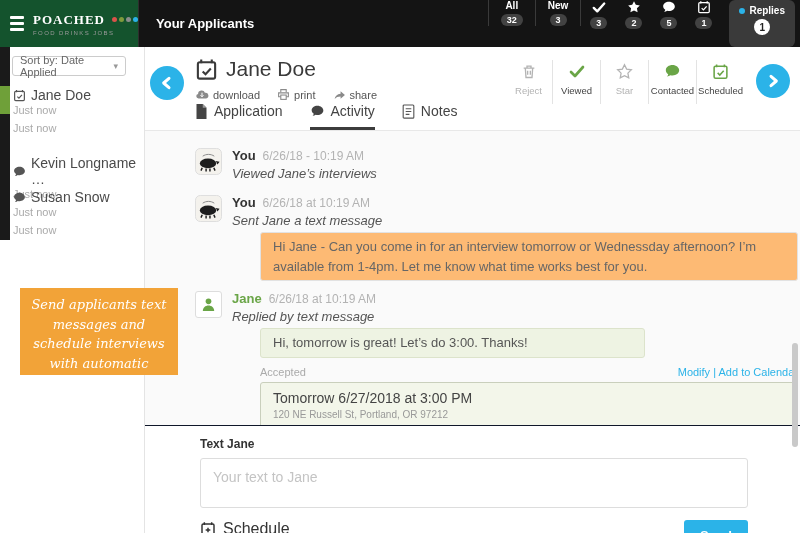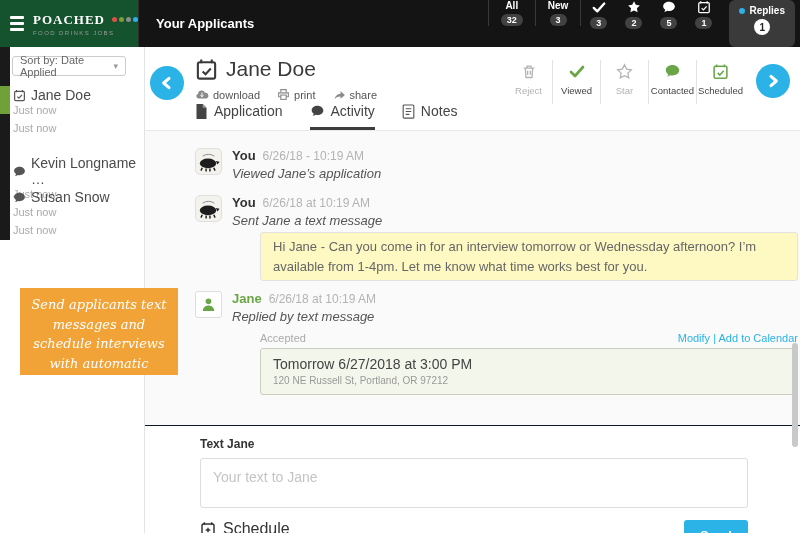--- a/index.html
+++ b/index.html
@@ -77,21 +77,21 @@
   .feed{position:absolute;top:83px;left:0;right:0;height:295px;background:#fafafa;border-top:1px solid #e8e8e8;padding:17px 0 0 50px;overflow:hidden}
   .event{display:flex;gap:10px}
   .avatar{width:27px;height:27px;flex:none}
   .avatar svg{display:block}
   .jane-avatar{border:1px solid #ddd;background:#fff;border-radius:3px;display:flex;align-items:center;justify-content:center}
   .ev-line1{font-size:13px;color:#333;font-weight:bold;display:flex;gap:7px;align-items:baseline;line-height:15px}
   .ev-time{font-weight:normal;color:#b3b3b3;font-size:12px}
   .ev-action{font-style:italic;font-size:13px;color:#555;margin-top:2px;line-height:15px}
   .jane-name{color:var(--green)}
   .mb1{margin-bottom:14px}
-  .bubble{margin:4px 0 10px 65px;width:538px;background:#fef9c3;border:1px solid #e2e2e2;border-radius:3px;padding:4px 12px;font-size:13px;color:#666;line-height:1.5}
+  .bubble{margin:4px 0 10px 65px;width:538px;background:#fdba74;border:1px solid #e2e2e2;border-radius:3px;padding:4px 12px;font-size:13px;color:#666;line-height:1.5}
   .bubble.green{width:385px;background:#eef3e3;border-color:#dce3cb;color:#555;margin-bottom:8px}
   .ev3{margin-top:10px}
   .appt-head{margin:8px 0 4px 65px;width:538px;display:flex;justify-content:space-between;align-items:baseline}
   .appt-status{font-size:11px;color:#aaa}
   .appt-links{font-size:11px;color:var(--accent)}
   .appt-links a{color:var(--accent);text-decoration:none;cursor:pointer}
   .appt-card{margin-left:65px;width:538px;background:#f3f6ea;border:1px solid #c9cfbc;border-radius:3px;padding:7px 12px}
   .appt-when{font-size:14px;color:#444;line-height:17px}
   .appt-where{font-size:10px;color:#999;margin-top:2px;line-height:12px}
 
@@ -381,21 +381,21 @@
               <ellipse cx="13.5" cy="16" rx="8.5" ry="5" fill="#1d1d1d"></ellipse>
               <path d="M21.5 13.5l4 .8-2.2 2.8z" fill="#1d1d1d"></path>
               <path d="M7.5 20.5l-1.3 3M11.5 21.3v3M15.5 21.3v3M19.5 20.5l1.3 3" stroke="#1d1d1d" stroke-width="1.5"></path>
             </svg>
         </span>
         <div>
           <div class="ev-line1">
             <span>You</span>
             <span class="ev-time">6/26/18 - 10:19 AM</span>
           </div>
-          <div class="ev-action">Viewed Jane’s application</div>
+          <div class="ev-action">Viewed Jane’s interviews</div>
         </div>
       </div>
 
       <div class="event">
         <span class="avatar">
           <svg width="27" height="27" viewBox="0 0 28 28">
               <rect x="0.5" y="0.5" width="27" height="27" rx="5" fill="#f4f2ed" stroke="#ddd"></rect>
               <path d="M8 8.5c3.5-2.5 8.5-2.5 12 0" stroke="#888" stroke-width="1" fill="none"></path>
               <ellipse cx="13.5" cy="16" rx="8.5" ry="5" fill="#1d1d1d"></ellipse>
               <path d="M21.5 13.5l4 .8-2.2 2.8z" fill="#1d1d1d"></path>
@@ -420,20 +420,21 @@
             </svg>
         </span>
         <div>
           <div class="ev-line1">
             <span class="jane-name">Jane</span>
             <span class="ev-time">6/26/18 at 10:19 AM</span>
           </div>
           <div class="ev-action">Replied by text message</div>
         </div>
       </div>
+      <div class="bubble green">Hi, tomorrow is great! Let’s do 3:00. Thanks!</div>
 
       <div class="appt-head">
         <span class="appt-status">Accepted</span>
         <span class="appt-links">
           <a>Modify</a><span> | </span><a>Add to Calendar</a>
         </span>
       </div>
       <div class="appt-card">
         <div class="appt-when">Tomorrow 6/27/2018 at 3:00 PM</div>
         <div class="appt-where">120 NE Russell St, Portland, OR 97212</div>

